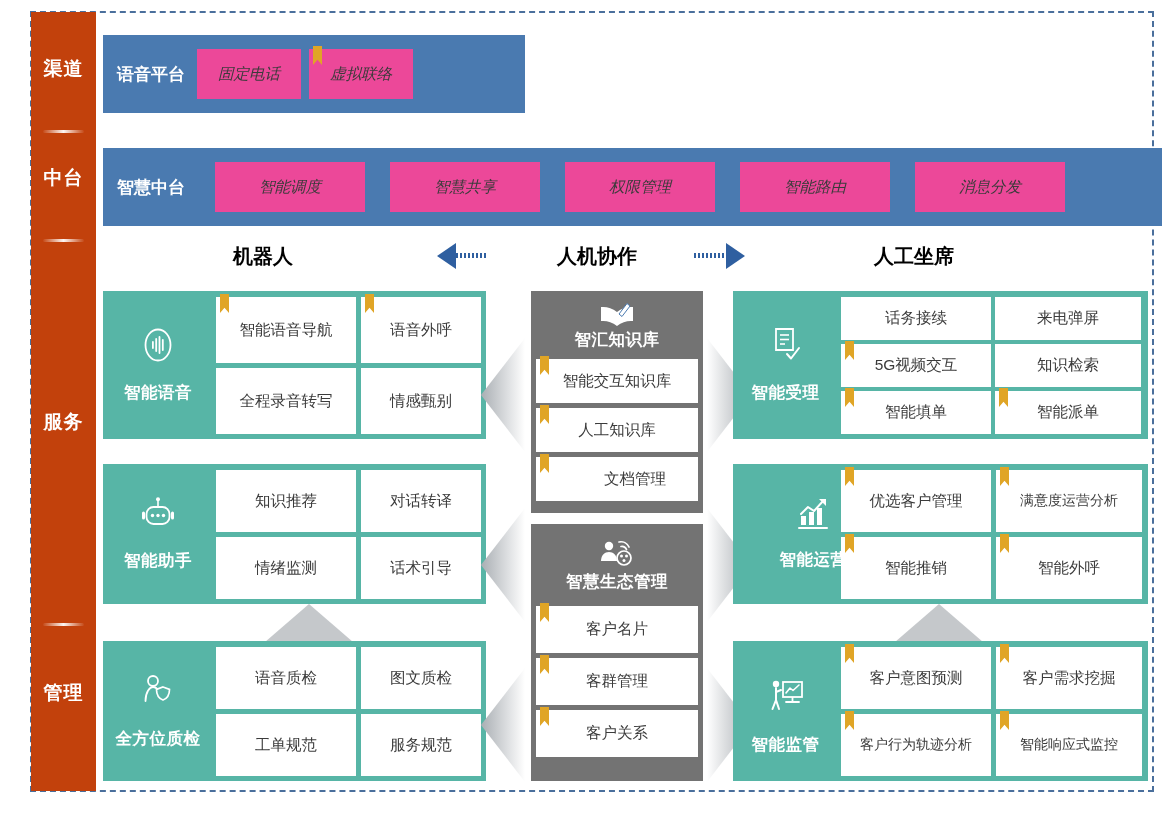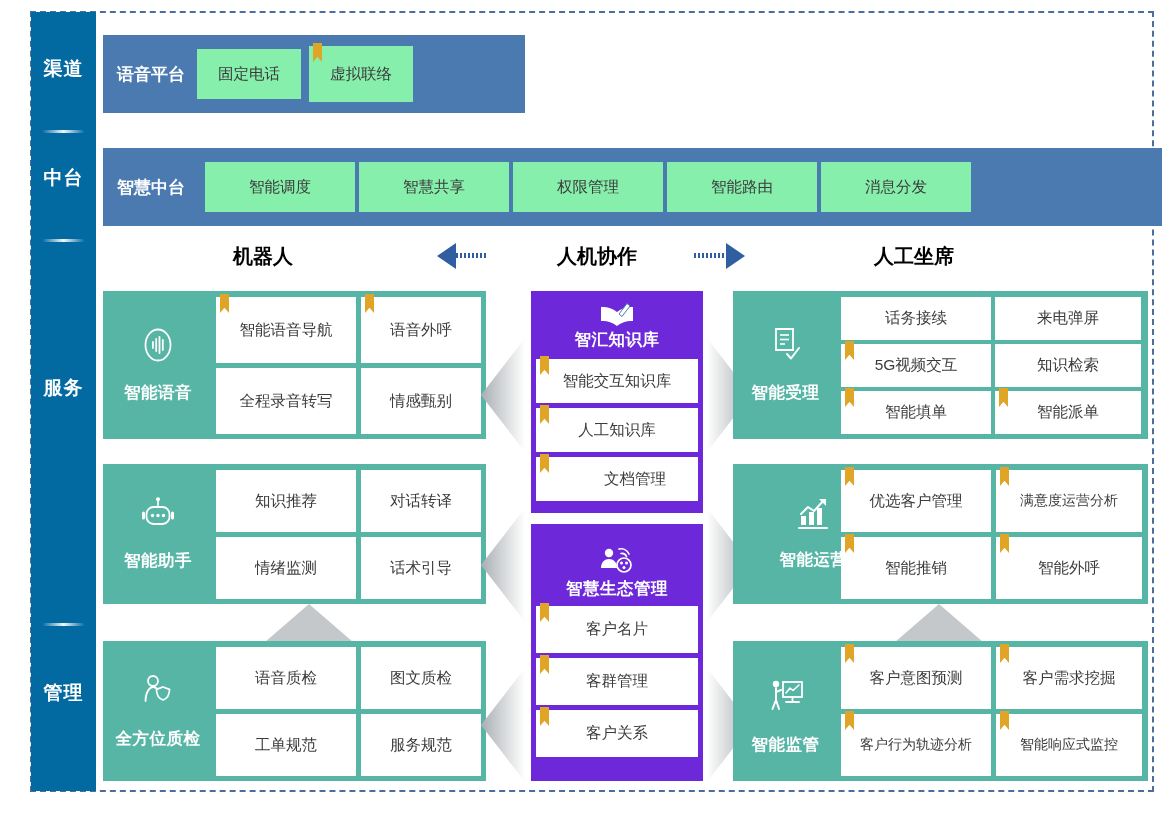--- a/index.html
+++ b/index.html
@@ -30,21 +30,21 @@
     box-sizing: border-box;
     pointer-events: none;
   }
   
   #sidebar {
     position: absolute;
     left: 31px;
     top: 12px;
     width: 65px;
     height: 779px;
-    background: #0369a1;
+    background: #c2410c;
     color: #ffffff;
   }
   .side-label {
     position: absolute;
     left: 0;
     width: 65px;
     text-align: center;
     font-size: 19px;
     font-weight: bold;
     line-height: 1.12;
@@ -73,29 +73,30 @@
     white-space: nowrap;
     flex: 0 0 auto;
   }
   .band-items {
     display: flex;
     flex: 1 1 auto;
     align-items: center;
   }
   .chip {
     position: relative;
-    background: #86efac;
+    background: #ec4899;
     color: #3b3b3b;
     font-size: 15.5px;
     display: flex;
     align-items: center;
     justify-content: center;
     white-space: nowrap;
     box-sizing: border-box;
     overflow: visible;
+    font-style: italic;
   }
   
   .bm {
     position: absolute;
     left: 4px;
     top: -3px;
     width: 9px;
     height: 19px;
     background: #e0a526;
     clip-path: polygon(0 0, 100% 0, 100% 100%, 50% 72%, 0 100%);
@@ -129,21 +130,21 @@
     background: repeating-linear-gradient(to right, #2f5fa0 0 2px, #ffffff 2px 4px);
   }
   
   .panel-teal {
     position: absolute;
     background: #57b5a6;
     box-sizing: border-box;
   }
   .panel-blue {
     position: absolute;
-    background: #6d28d9;
+    background: #737373;
     box-sizing: border-box;
   }
   .panel-side {
     position: absolute;
     display: flex;
     flex-direction: column;
     align-items: center;
     justify-content: center;
     color: #ffffff;
   }
@@ -228,42 +229,42 @@
 
 <div id="canvas">
 
   <div id="frame"></div>
 
   <div id="sidebar">
     <div class="side-label" style="top:46px;"><span>渠道</span></div>
     <div class="side-divider" style="top:118px;"></div>
     <div class="side-label" style="top:155px;"><span>中台</span></div>
     <div class="side-divider" style="top:227px;"></div>
-    <div class="side-label" style="top:365px;"><span>服务</span></div>
+    <div class="side-label" style="top:399px;"><span>服务</span></div>
     <div class="side-divider" style="top:611px;"></div>
     <div class="side-label" style="top:670px;"><span>管理</span></div>
   </div>
 
   <div class="band" style="left:103px; top:35px; width:408px; height:78px; padding-left:14px;">
     <div class="band-title">语音平台</div>
     <div class="band-items" style="margin-left:12px; gap:8px;">
       <div class="chip" style="width:104px; height:50px;">
         <span>固定电话</span>
       </div>
-      <div class="chip" style="width:104px; height:56px;">
+      <div class="chip" style="width:104px; height:50px;">
         <span class="bm"></span>
         <span>虚拟联络</span>
       </div>
     </div>
   </div>
 
 
   <div class="band" style="left:103px; top:148px; width:1045px; height:78px; padding-left:14px;">
     <div class="band-title">智慧中台</div>
-    <div class="band-items" style="margin-left:20px; gap:4px;">
+    <div class="band-items" style="margin-left:30px; gap:25px;">
       <div class="chip" style="width:150px; height:50px;">
           <span>智能调度</span>
         </div>
       <div class="chip" style="width:150px; height:50px;">
           <span>智慧共享</span>
         </div>
       <div class="chip" style="width:150px; height:50px;">
           <span>权限管理</span>
         </div>
       <div class="chip" style="width:150px; height:50px;">
@@ -424,21 +425,21 @@
           <span>人工知识库</span>
         </div>
       <div class="mid-cell" style="height:44px;padding-left:36px;">
           <span class="bm"></span>
           <span>文档管理</span>
         </div>
     </div>
   </div>
 
   <div class="panel-blue" style="left:531px; top:524px; width:172px; height:257px;">
-    <div class="mid-head" style="top:8px; height:68px;justify-content:flex-end;">
+    <div class="mid-head" style="top:8px; height:68px;">
       <svg width="44" height="32" viewBox="0 0 44 32">
         <circle cx="14" cy="7" r="4.2" fill="#ffffff"></circle>
         <path d="M6 22 C6 16 9.8 13 14 13 C18.2 13 22 16 22 22 Z" fill="#ffffff"></path>
         <path d="M24 3 A9 9 0 0 1 34 8" fill="none" stroke="#ffffff" stroke-width="1.7" stroke-linecap="round"></path>
         <path d="M26 7.5 A5 5 0 0 1 31.5 10.5" fill="none" stroke="#ffffff" stroke-width="1.7" stroke-linecap="round"></path>
         <circle cx="29" cy="19" r="7" fill="none" stroke="#ffffff" stroke-width="1.7"></circle>
         <circle cx="26.5" cy="17" r="1.5" fill="#ffffff"></circle>
         <circle cx="31.5" cy="17" r="1.5" fill="#ffffff"></circle>
         <circle cx="29" cy="21.5" r="1.5" fill="#ffffff"></circle>
       </svg>

